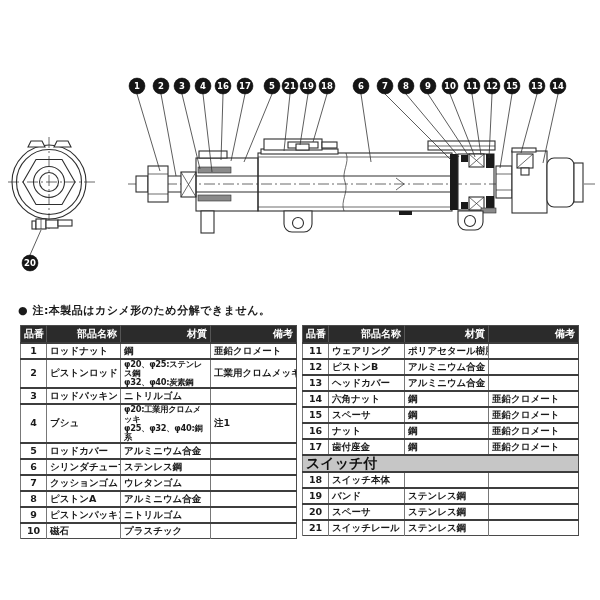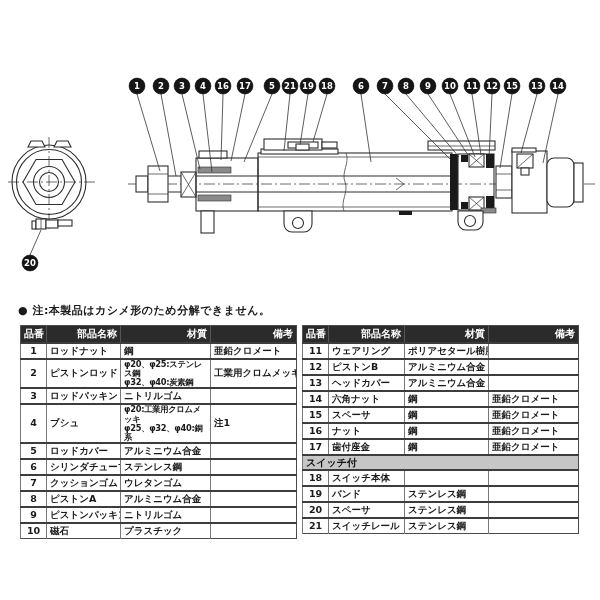--- a/index.html
+++ b/index.html
@@ -33,21 +33,21 @@
     border-top:2px solid #3d3d3d;border-left:1px solid #787878;
     padding:0 3px;height:14px;white-space:nowrap;overflow:hidden;
     line-height:1.1;
   }
   table.parts td.num{text-align:center;padding:0 1px;}
   table.parts tr.tall td{height:27px;}
   table.parts td.multi{
     font-size:8.3px;white-space:pre-line;letter-spacing:-0.3px;margin-left:47px;
   }
   table.parts tr.section td{
-    background:#c6c6c6;color:#111;font-size:10px;height:13px;
+    background:#c6c6c6;color:#111;font-size:14px;height:13px;
   }
   
   .ln{stroke:#2e2e2e;stroke-width:1.1;fill:none;}
   .lnf{stroke:#2e2e2e;stroke-width:1.1;fill:#ffffff;}
   .thin{stroke:#2e2e2e;stroke-width:0.7;fill:none;}
   .dark{fill:#1a1a1a;stroke:none;}
   .gray{fill:#8a8a8a;stroke:#2e2e2e;stroke-width:0.6;}
   .cl{stroke:#444;stroke-width:0.8;fill:none;stroke-dasharray:11 3 2 3;}
   .leader{stroke:#333;stroke-width:0.8;fill:none;}
   .co-circle{fill:#151515;stroke:#000;stroke-width:0.5;}

